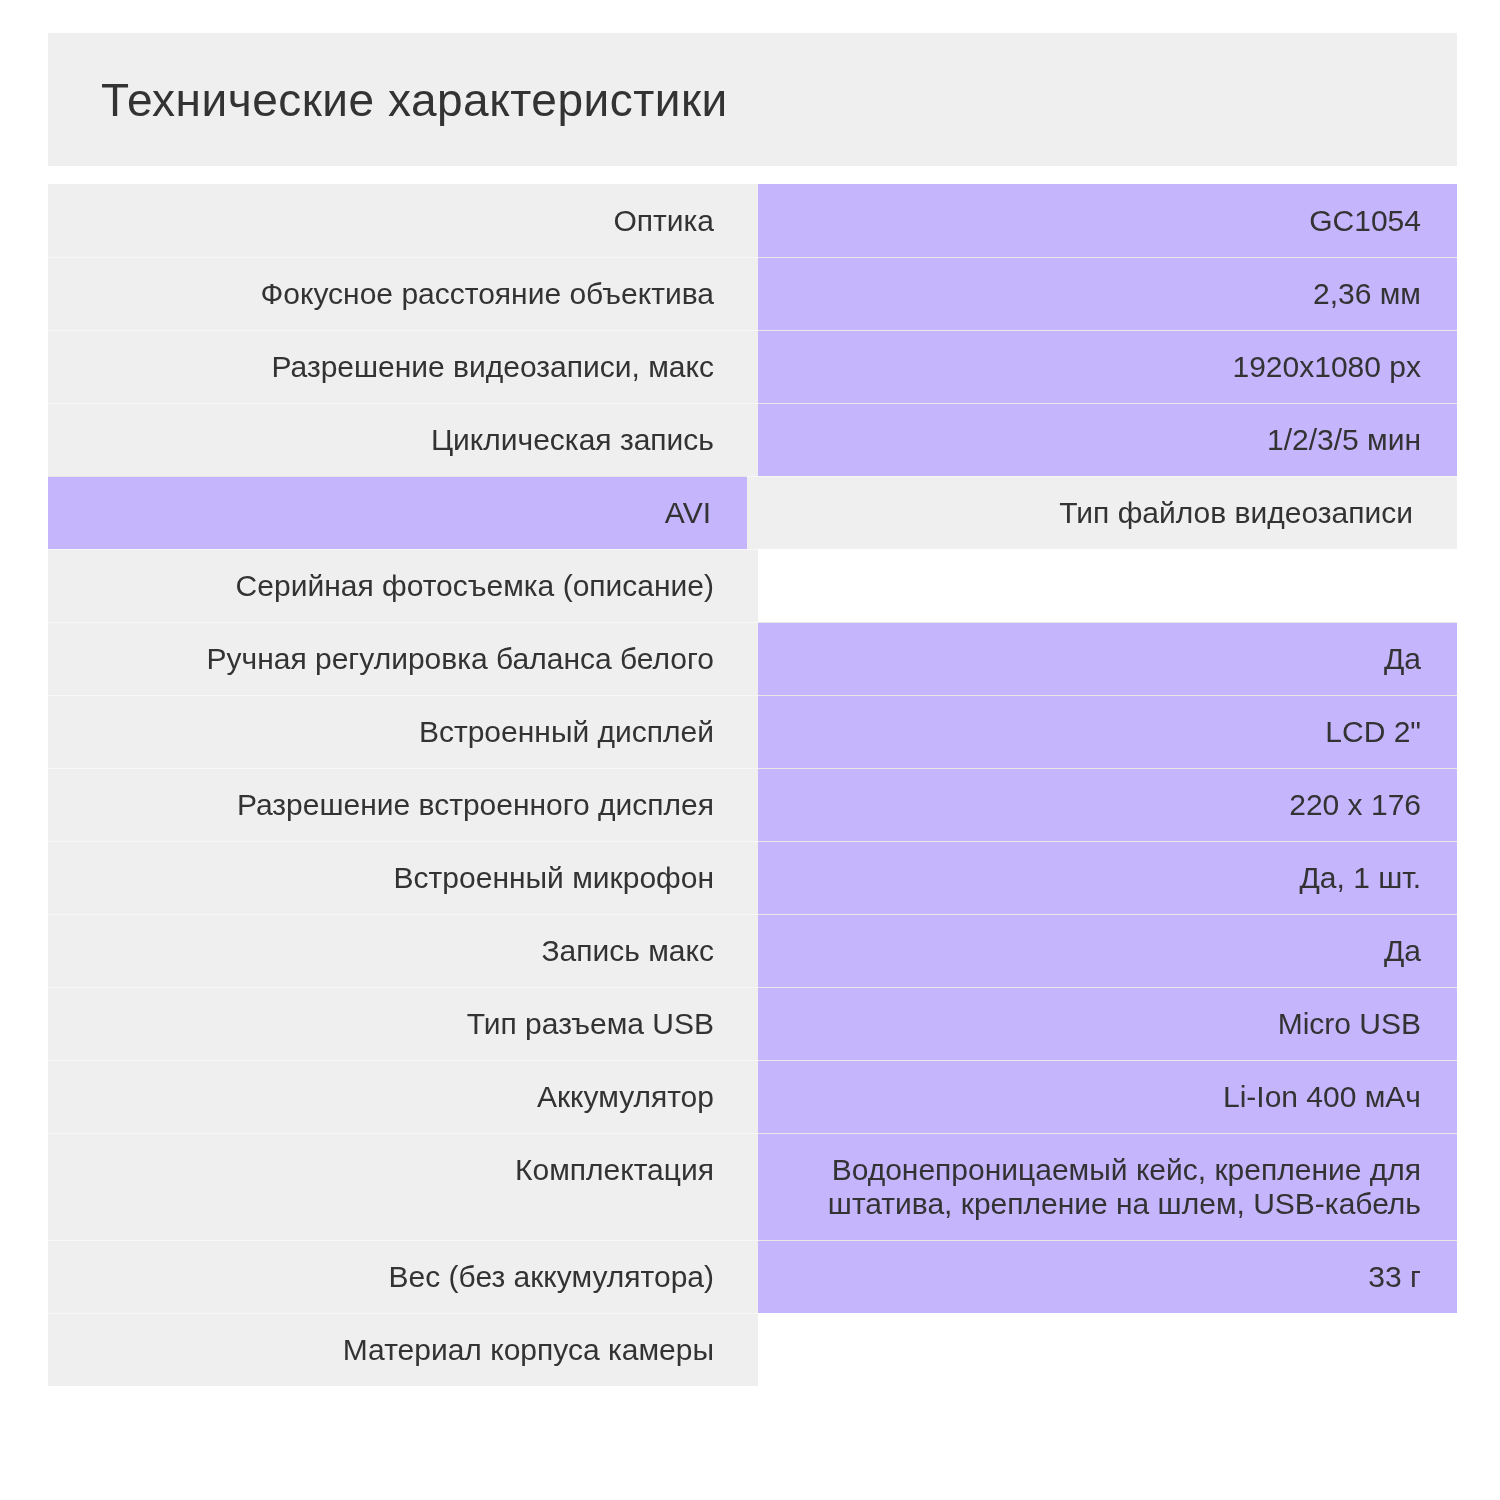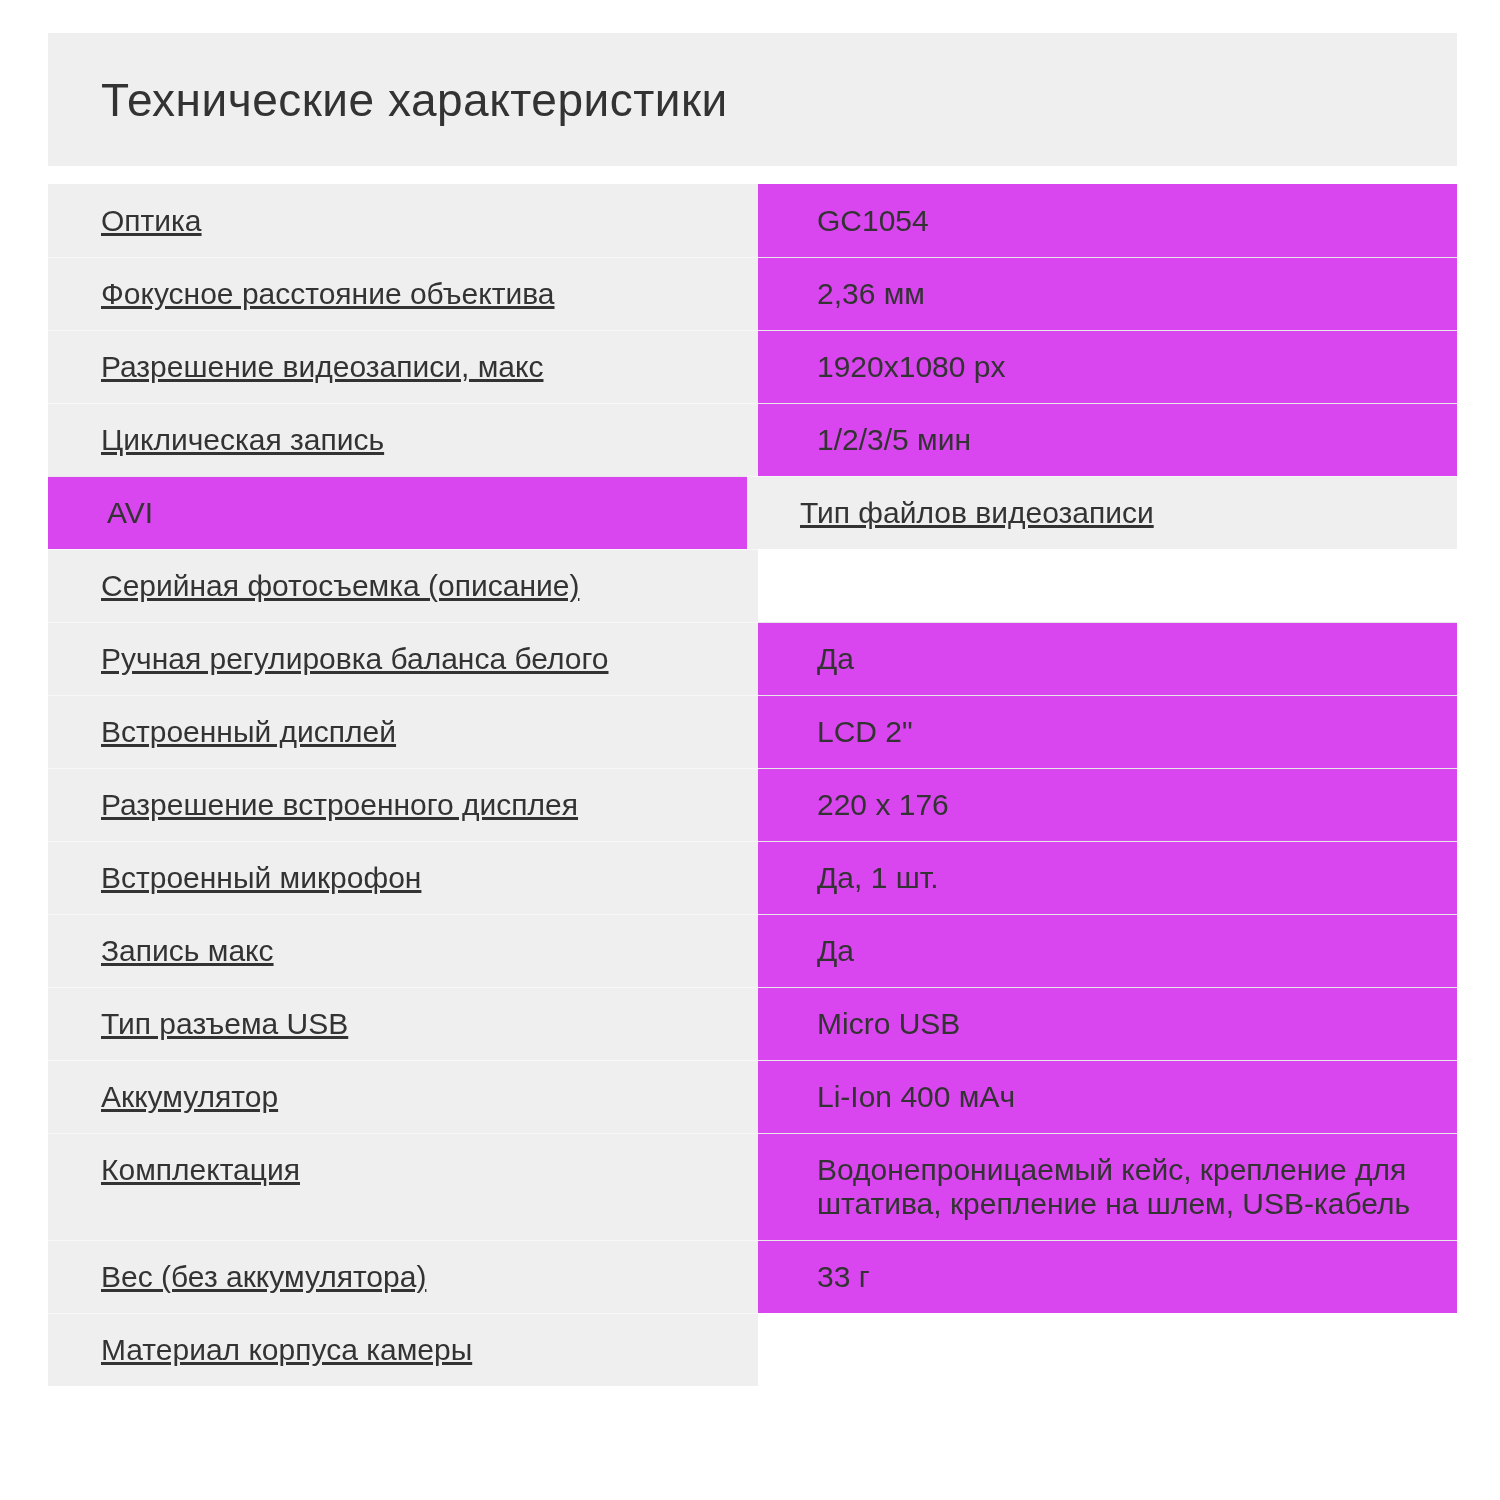--- a/index.html
+++ b/index.html
@@ -8,20 +8,21 @@
     background: #ffffff;
     font-family: "Liberation Sans", "DejaVu Sans", sans-serif;
     color: #333333;
   }
   .page {
     position: relative;
     width: 1500px;
     height: 1500px;
     background: #ffffff;
     overflow: hidden;
+    text-align: right;
   }
   .content {
     position: absolute;
     left: 48px;
     top: 33px;
     width: 1409px;
   }
   .title-band {
     box-sizing: border-box;
     width: 100%;
@@ -53,25 +54,24 @@
     padding-bottom: 19px;
     font-weight: 400;
     color: #333333;
   }
   .cell.label {
     width: 710px;
     background: #efefef;
     padding-left: 53px;
     padding-right: 44px;
     border-top: 1px solid #f7f7f7;
-    text-decoration: underline;
   }
   .cell.value {
     width: 699px;
-    background: #d946ef;
+    background: #c4b5fd;
     padding-left: 59px;
     padding-right: 36px;
     border-top: 1px solid #e7e7e7;
   }
   .spec-row:first-child .cell.label,
   .spec-row:first-child .cell.value {
     border-top: none;
     padding-top: 20px;
   }
 </style>

